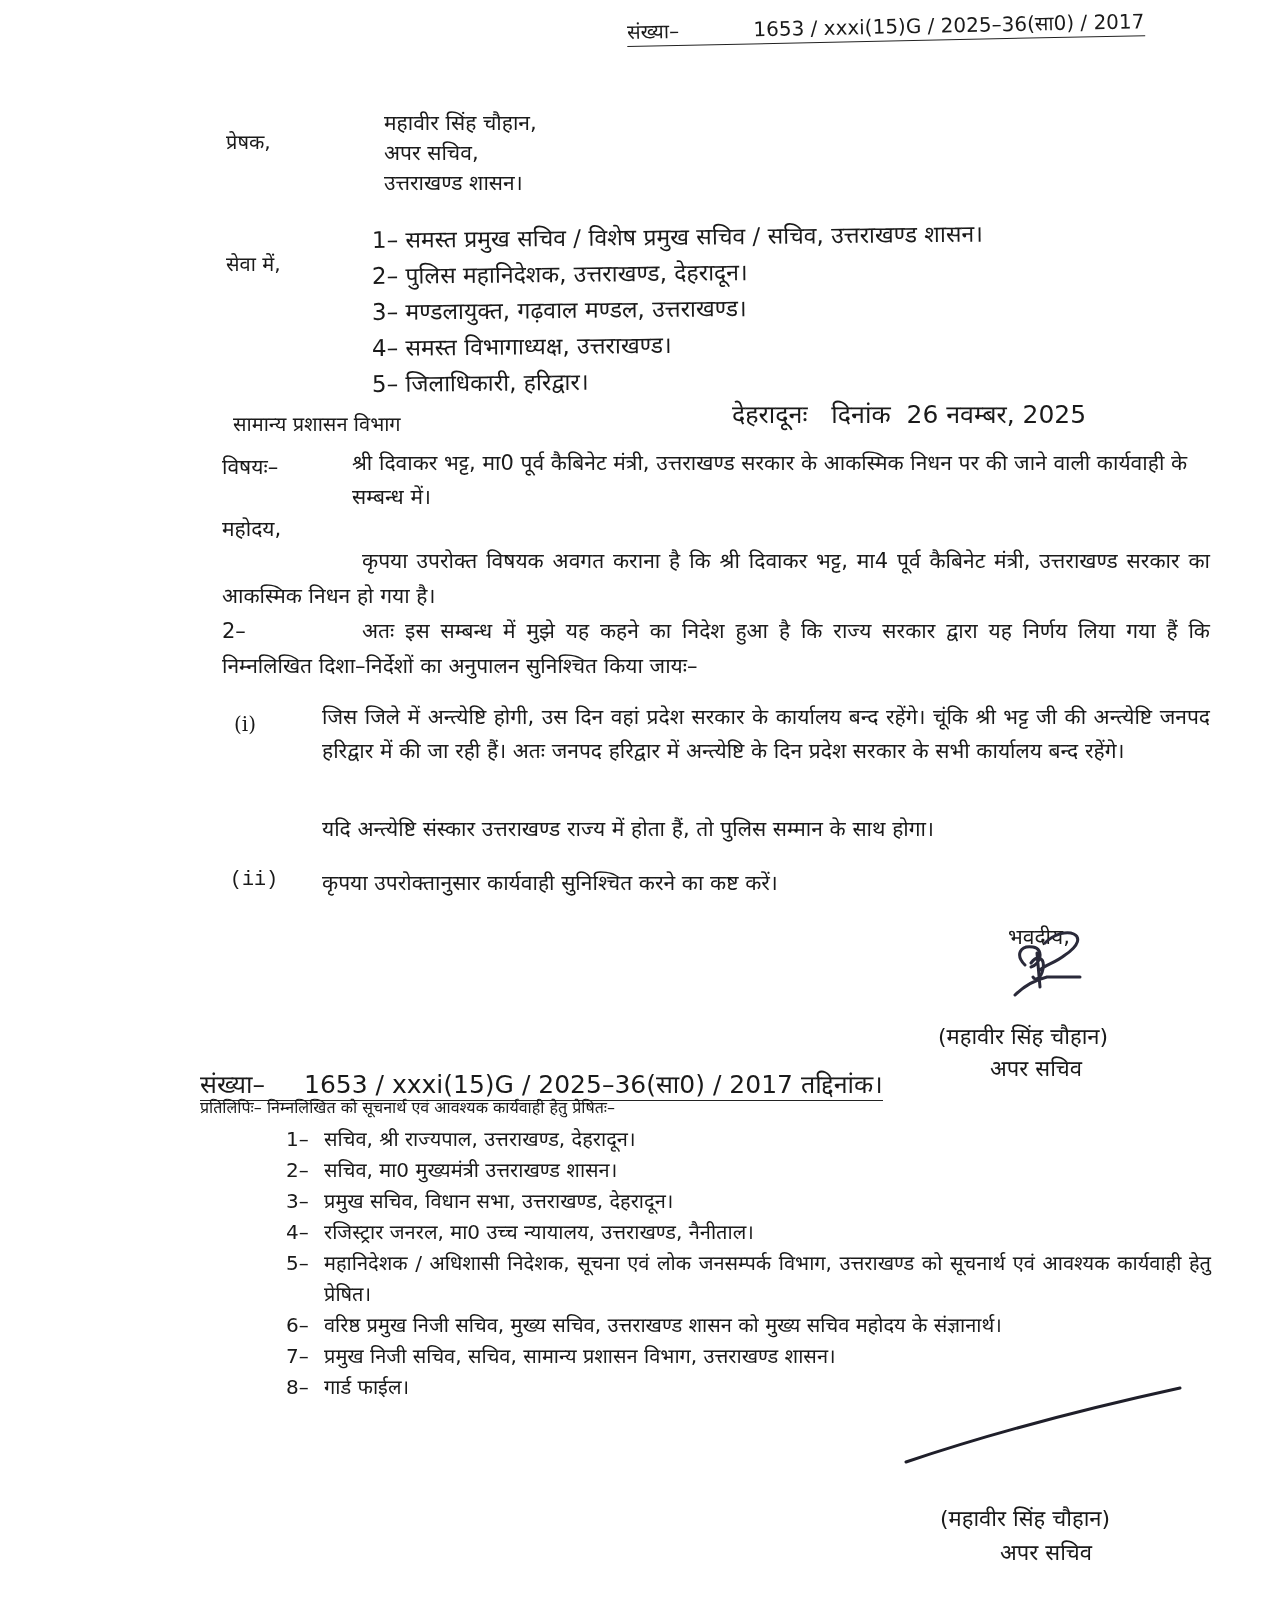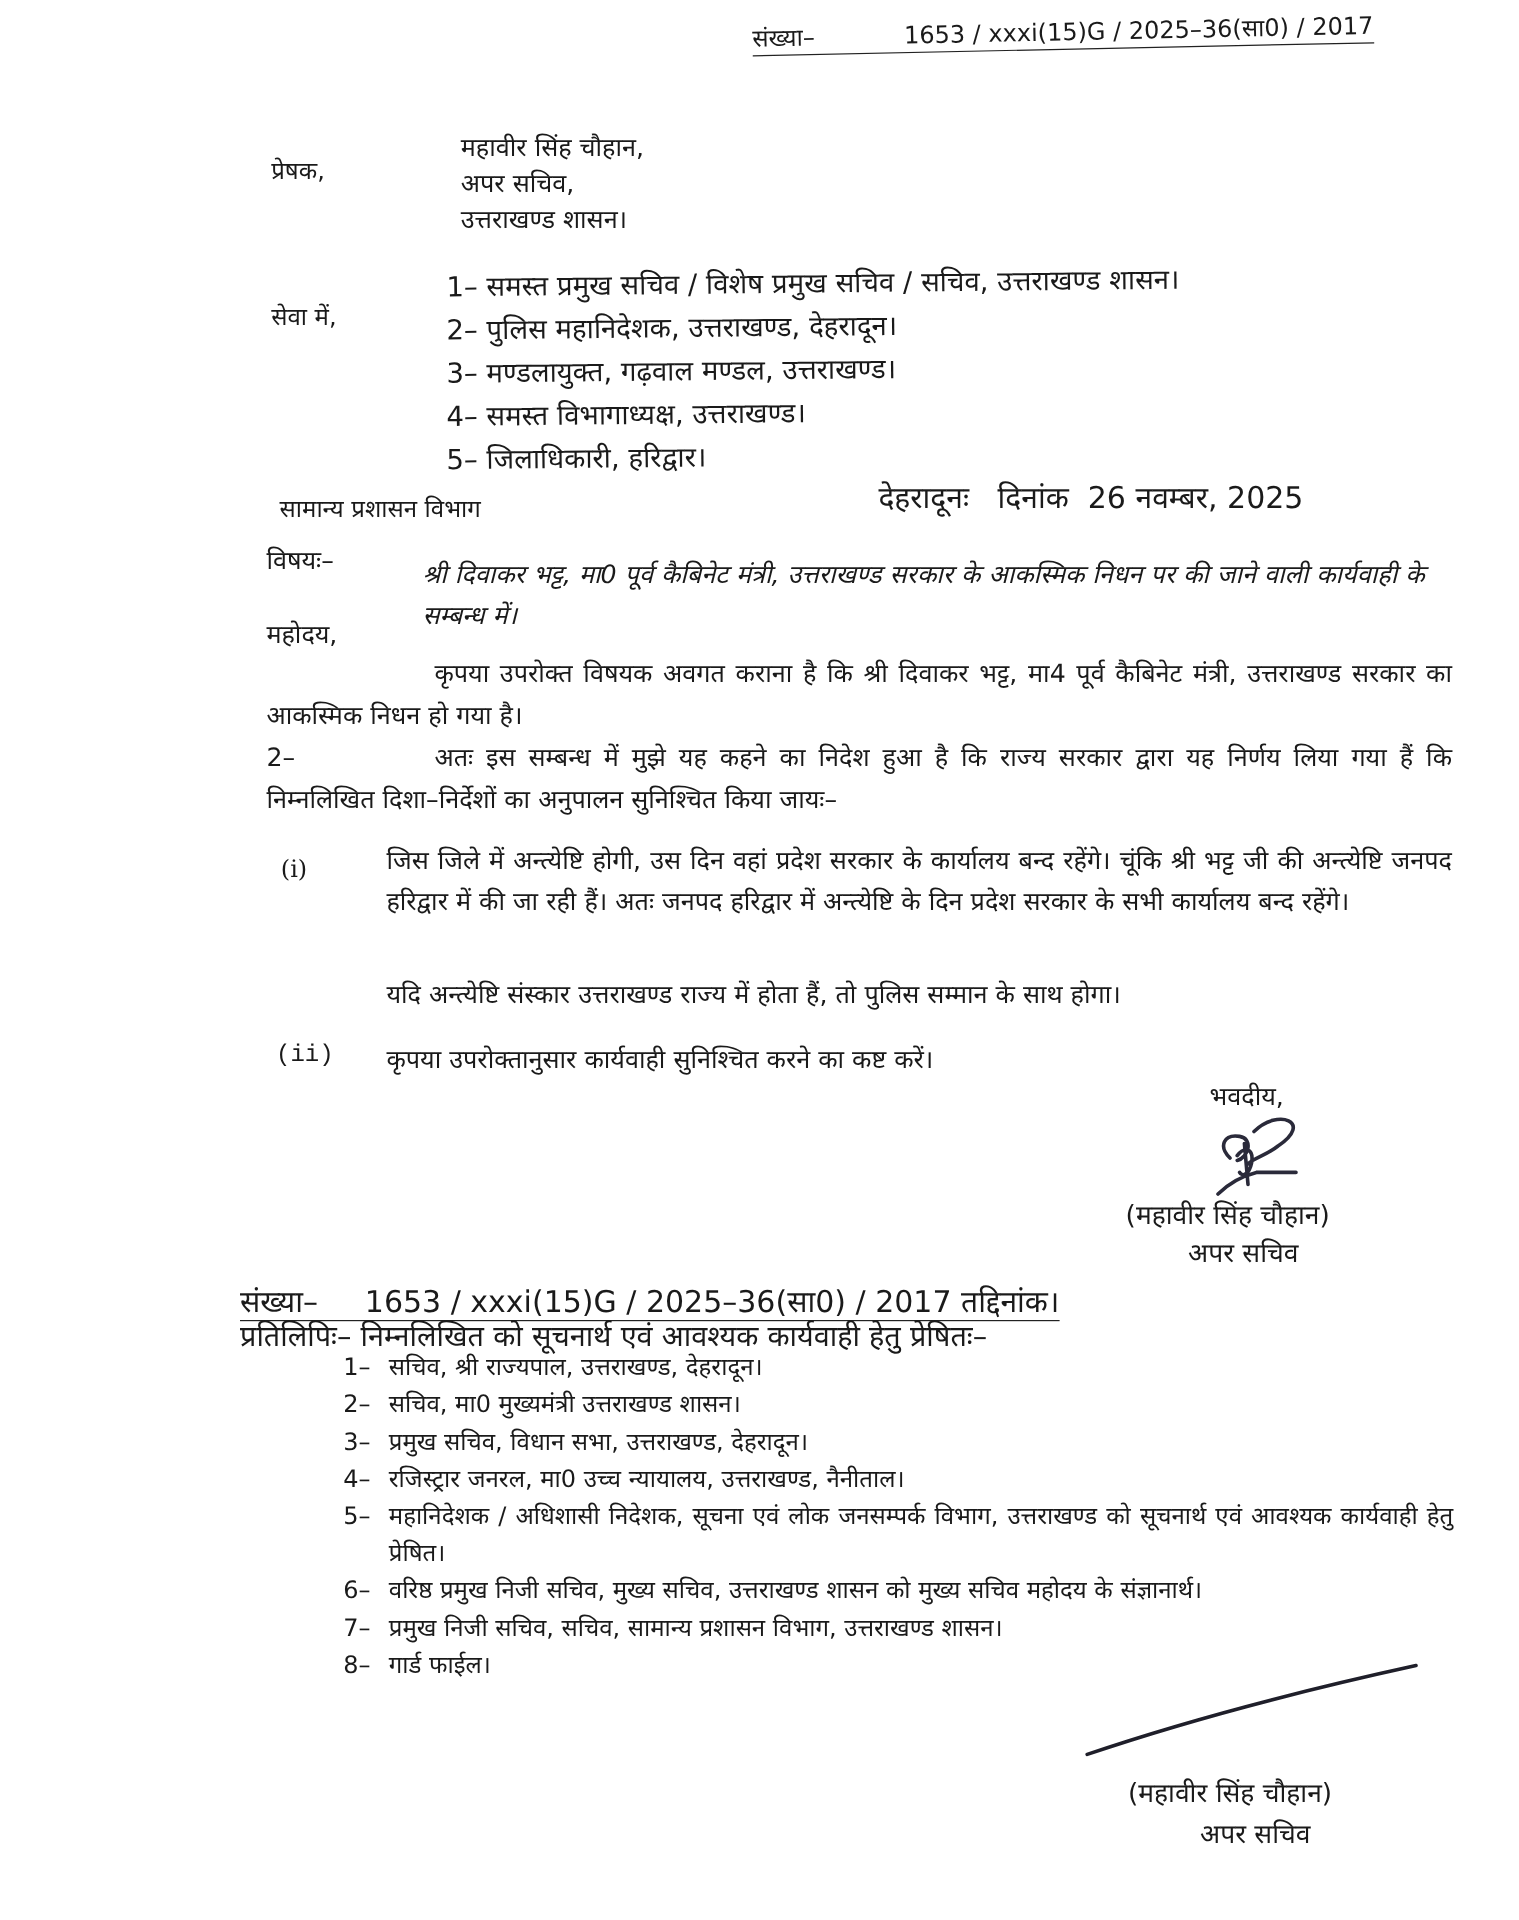--- a/index.html
+++ b/index.html
@@ -16,21 +16,21 @@
   .from-block { left: 365px; top: 108px; line-height: 30px; margin-left: 19px; }
   .to-list { left: 372px; top: 222px; line-height: 36px; font-size: 23px; }
   .to-list div { transform: rotate(-0.6deg); transform-origin: left center; }
   .place-date { left: 732px; top: 396px; font-size: 25px; }
   .subject-label { left: 222px; top: 452px; }
   .subject-text { left: 352px; top: 422px; width: 860px; line-height: 34px; white-space: normal; font-size: 21px; }
   .para { white-space: normal; line-height: 35px; font-size: 21px; text-align: justify; }
   .indent { display: inline-block; width: 140px; }
   .directive { white-space: normal; line-height: 34px; font-size: 21px; text-align: justify; }
   .num-roman { font-family: "DejaVu Serif", serif; font-size: 20px; }
-  .sig-block { text-align: center; font-size: 22px; line-height: 32px; }
+  .sig-block { text-align: center; font-size: 22px; line-height: 32px; margin-top: 23px; }
   .copy-ref { left: 200px; top: 1066px; font-size: 25px; border-bottom: 1.5px solid #222; }
   .copy-list { left: 286px; top: 1124px; width: 925px; font-size: 20px; line-height: 31px; }
   .copy-item { display: flex; white-space: normal; text-align: justify; }
   .copy-item .n { width: 38px; flex: none; }
   .copy-item .t { flex: 1; }
 </style>
 </head>
 <body>
 
 <div class="abs ref-top">
@@ -51,21 +51,21 @@
   <div>2– पुलिस महानिदेशक, उत्तराखण्ड, देहरादून।</div>
   <div>3– मण्डलायुक्त, गढ़वाल मण्डल, उत्तराखण्ड।</div>
   <div>4– समस्त विभागाध्यक्ष, उत्तराखण्ड।</div>
   <div>5– जिलाधिकारी, हरिद्वार।</div>
 </div>
 
 <div class="abs" style="left:222px; top:410px; font-size:20px;margin-left:11px;">सामान्य प्रशासन विभाग</div>
 <div class="abs place-date" style="white-space:pre;">देहरादूनः   दिनांक  26 नवम्बर, 2025</div>
 
 <div class="abs subject-label">विषयः–</div>
-<div class="abs subject-text" style="top:462px;font-style:italic;">श्री दिवाकर भट्ट, मा0 पूर्व कैबिनेट मंत्री, उत्तराखण्ड सरकार के आकस्मिक निधन पर की जाने वाली कार्यवाही के सम्बन्ध में।</div>
+<div class="abs subject-text" style="top:446px;">श्री दिवाकर भट्ट, मा0 पूर्व कैबिनेट मंत्री, उत्तराखण्ड सरकार के आकस्मिक निधन पर की जाने वाली कार्यवाही के सम्बन्ध में।</div>
 
 <div class="abs" style="left:222px; top:514px;">महोदय,</div>
 
 <div class="abs para" style="left:222px; top:544px; width:988px;">
   <span class="indent"></span><span>कृपया उपरोक्त विषयक अवगत कराना है कि श्री दिवाकर भट्ट, मा4 पूर्व कैबिनेट मंत्री, उत्तराखण्ड सरकार का आकस्मिक निधन हो गया है।</span>
 </div>
 
 <div class="abs para" style="left:222px; top:614px; width:988px;">
   <span class="indent">2–</span><span>अतः इस सम्बन्ध में मुझे यह कहने का निदेश हुआ है कि राज्य सरकार द्वारा यह निर्णय लिया गया हैं कि निम्नलिखित दिशा–निर्देशों का अनुपालन सुनिश्चित किया जायः–</span>
 </div>
@@ -82,21 +82,21 @@
 <svg class="abs" style="left:985px; top:925px;" width="110" height="80" viewBox="0 0 110 80">
   <path d="M40 40 C30 30 35 20 48 22 C60 24 55 40 46 42 M52 28 L55 62 M46 38 C52 30 60 32 58 44 C56 54 50 56 48 52 M60 18 C80 -2 110 10 80 30 C70 38 60 40 55 45 M30 70 C40 60 50 55 62 52 L95 52" stroke="#2a2a3a" stroke-width="3" fill="none" stroke-linecap="round"></path>
 </svg>
 <div class="abs sig-block" style="left:938px; top:998px;">(महावीर सिंह चौहान)</div>
 <div class="abs sig-block" style="left:990px; top:1030px;">अपर सचिव</div>
 
 <div class="abs copy-ref">
   <span style="display:inline-block; width:104px;">संख्या–</span><span>1653 / xxxi(15)G / 2025–36(सा0) / 2017 तद्दिनांक।</span>
 </div>
 
-<div class="abs" style="left:200px; top:1096px; font-size:24px;">
+<div class="abs" style="left:200px; top:1096px; font-size:16px;">
   <span>प्रतिलिपिः–</span>
   <span>निम्नलिखित को सूचनार्थ एवं आवश्यक कार्यवाही हेतु प्रेषितः–</span>
 </div>
 
 <div class="abs copy-list">
   <div class="copy-item">
       <span class="n">1–</span>
       <span class="t">सचिव, श्री राज्यपाल, उत्तराखण्ड, देहरादून।</span>
     </div>
   <div class="copy-item">

